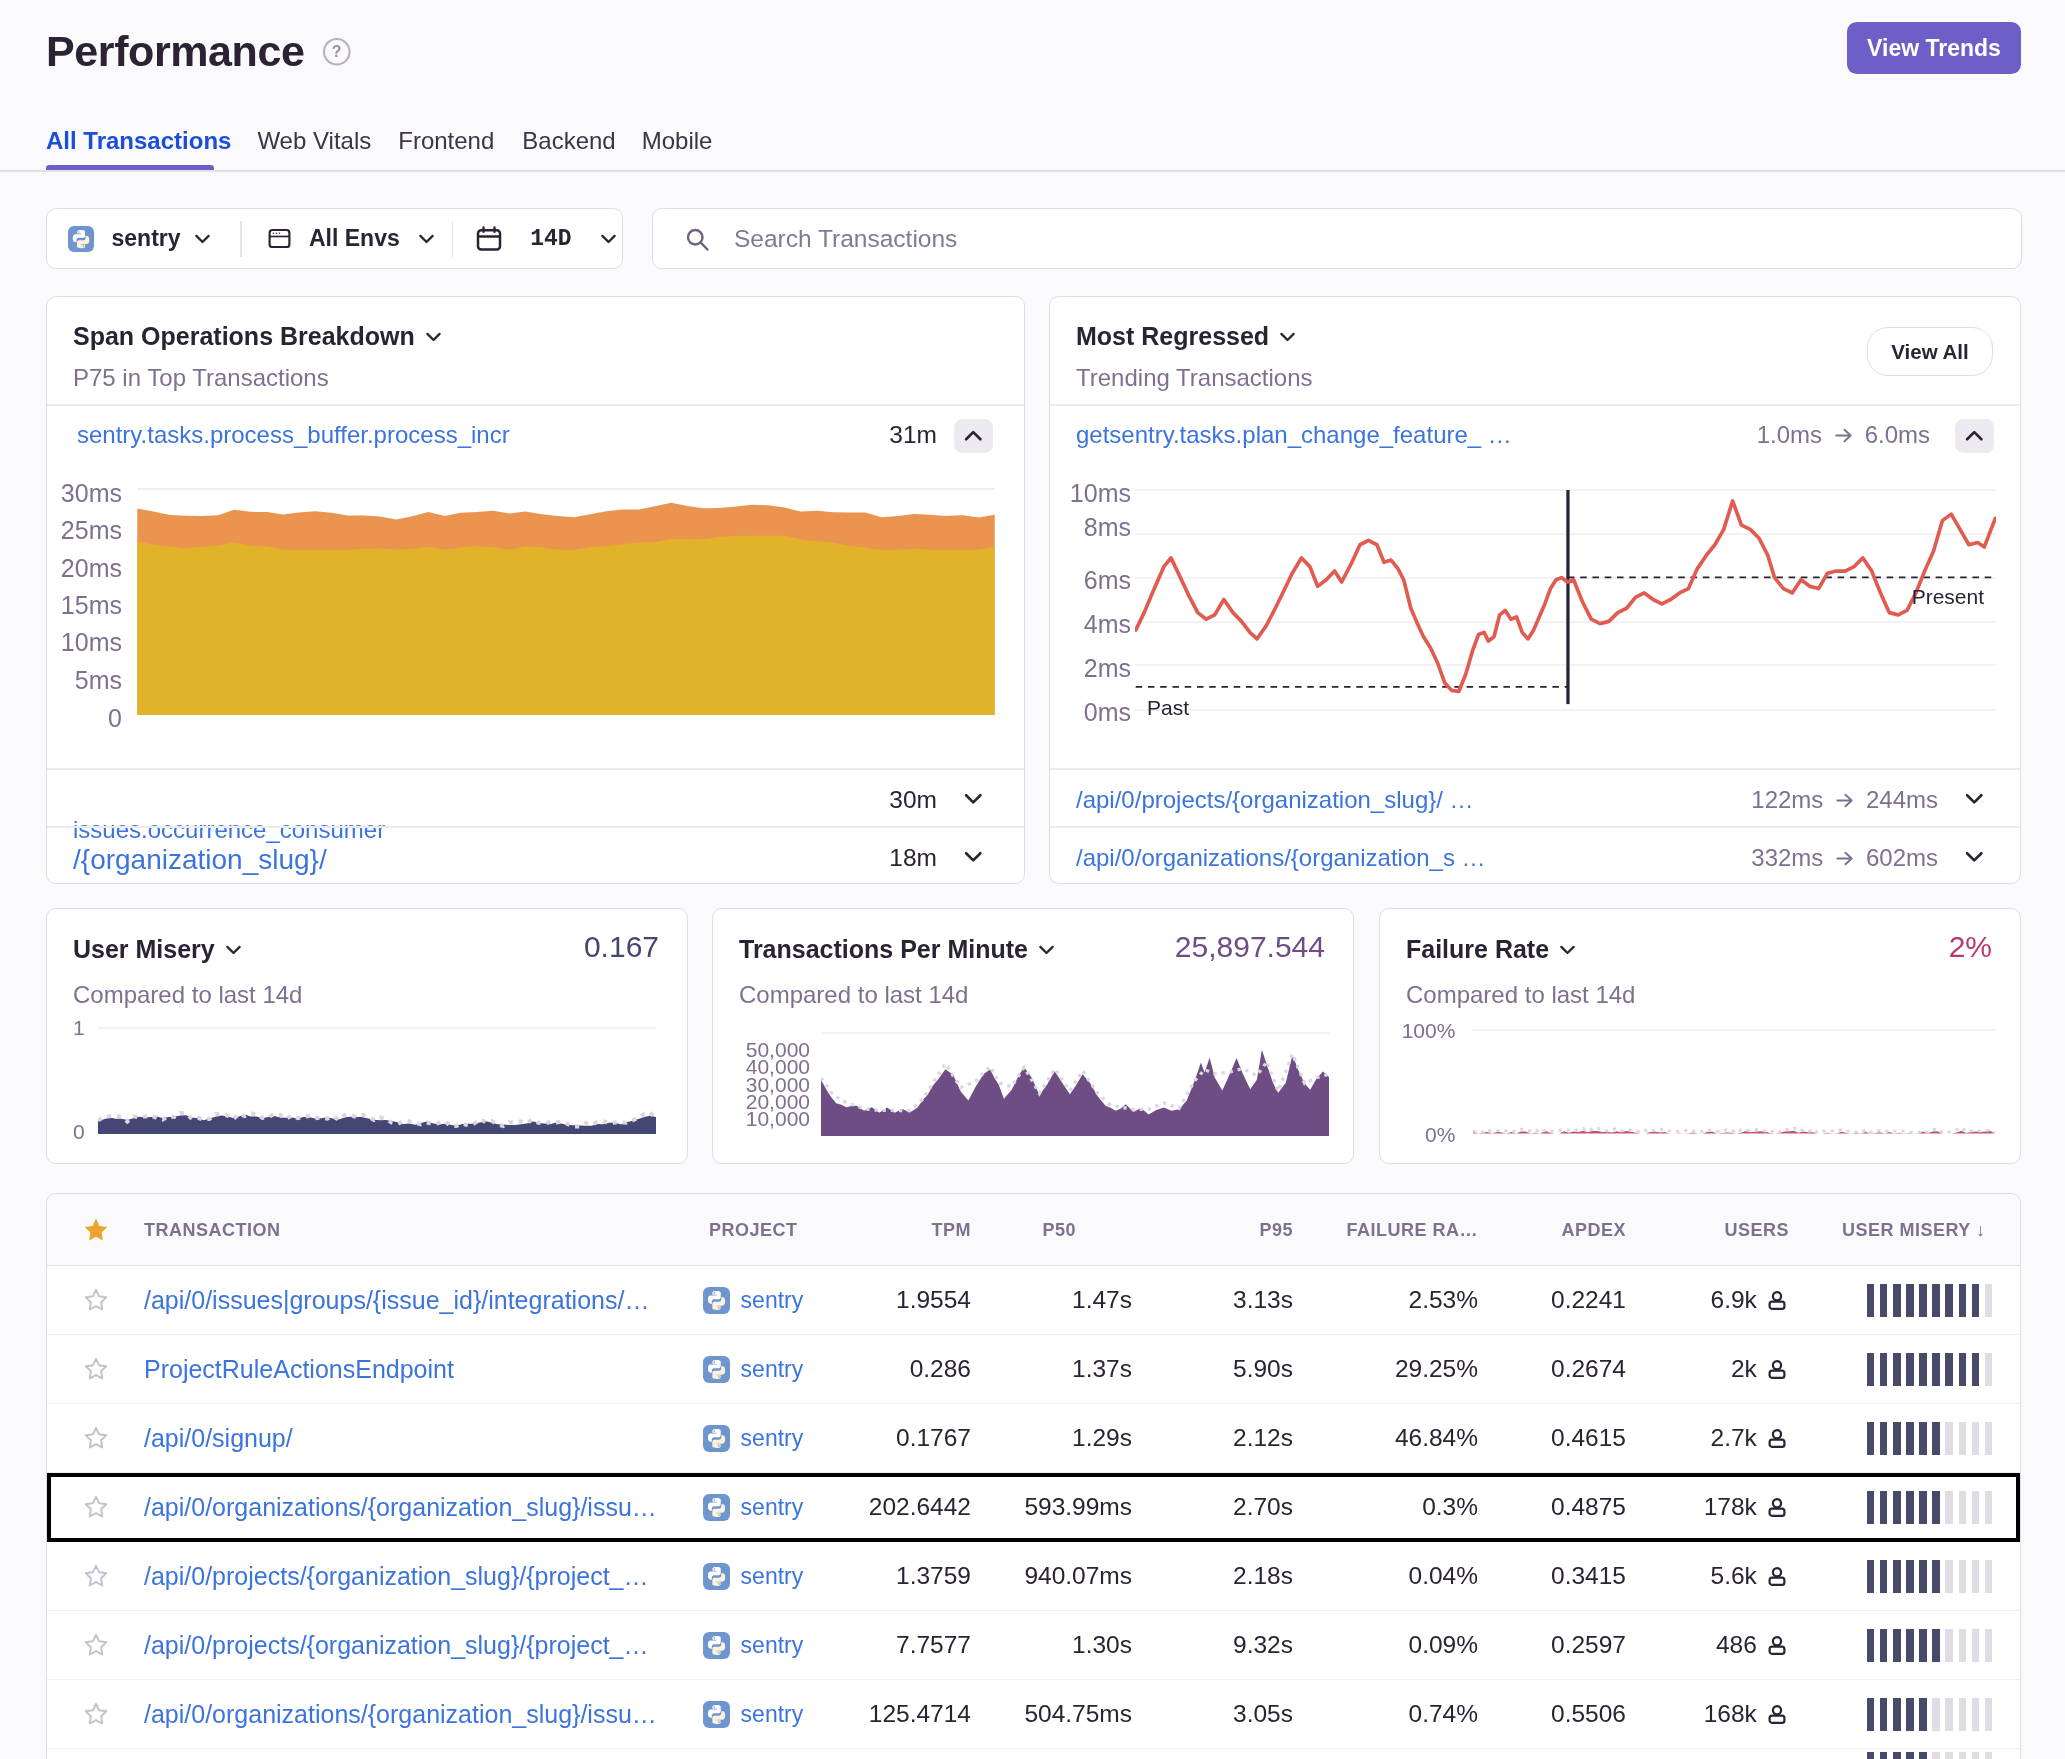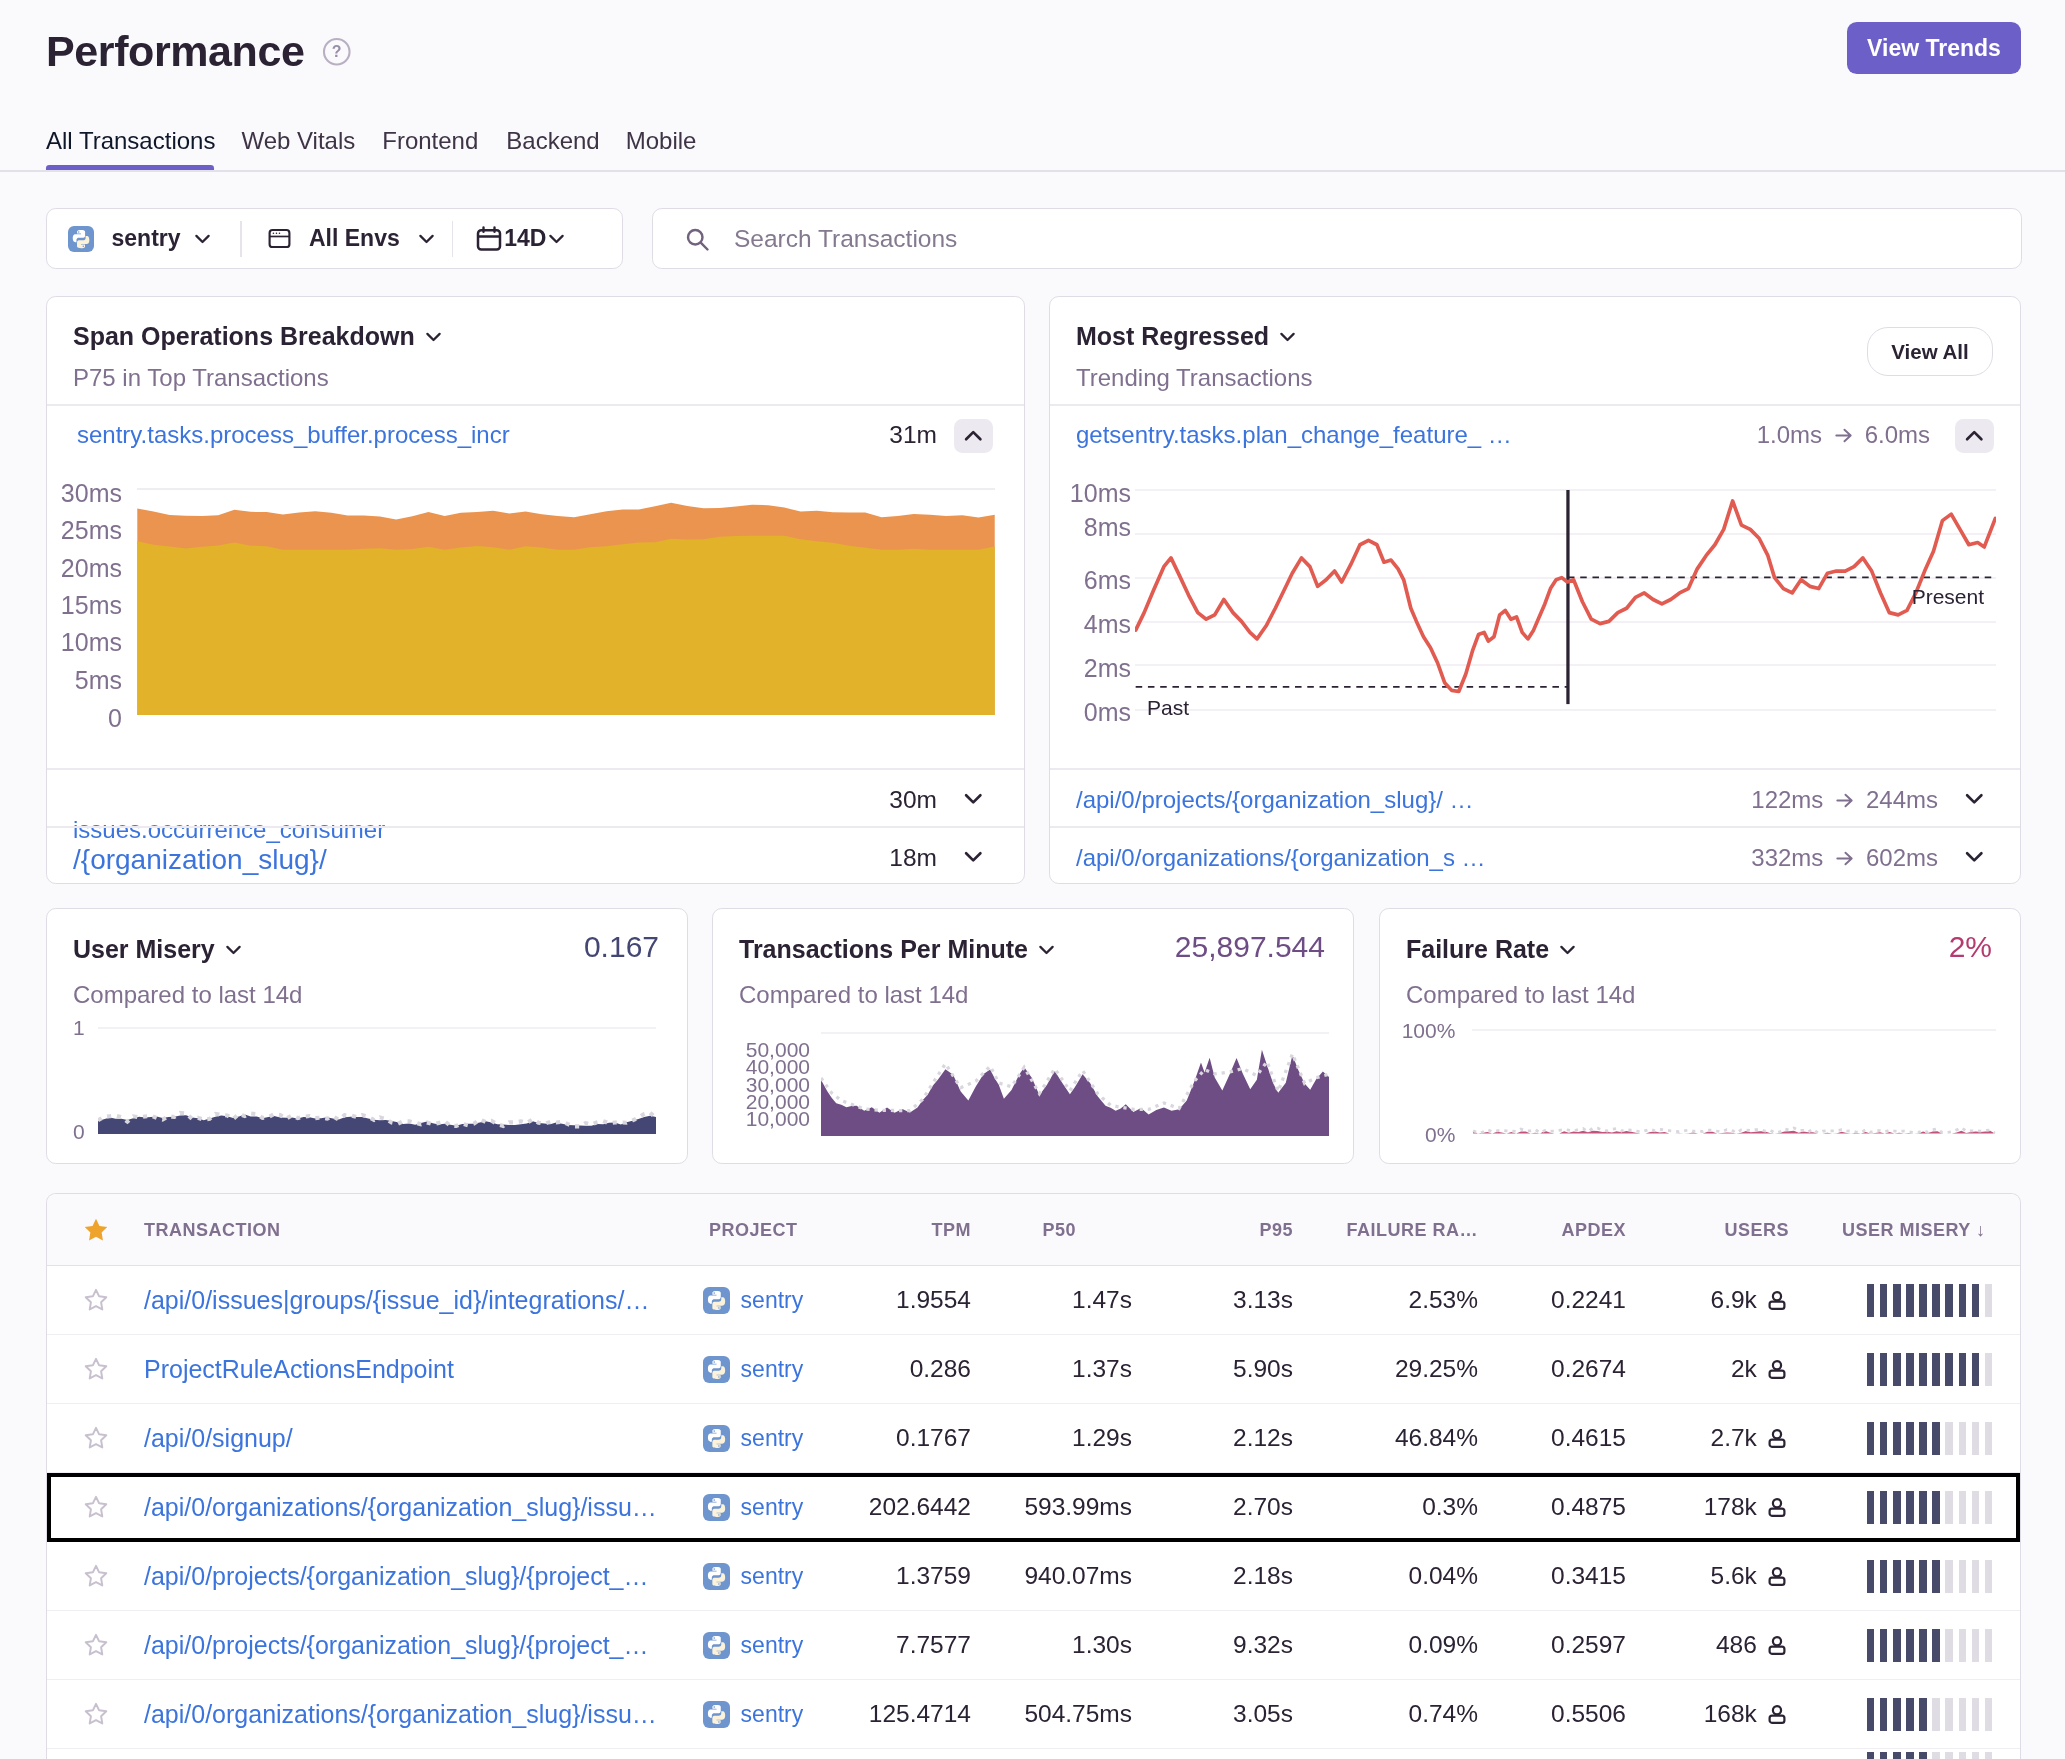--- a/index.html
+++ b/index.html
@@ -3,21 +3,21 @@
 * { margin:0; padding:0; box-sizing:border-box; }
 html,body { width:2065px; height:1759px; background:#FAF9FB; font-family:"Liberation Sans",sans-serif; color:#2B2233; overflow:hidden; position:relative;}
 .abs { position:absolute; }
 a { color:#3C74DD; text-decoration:none; }
 .panel { position:absolute; background:#fff; border:1.6px solid #E0DCE5; border-radius:9.8px; }
 .h1 { position:absolute; left:46px; top:27px; font-size:43px; font-weight:bold; color:#2B2233; letter-spacing:-0.4px;}
 .qmark { position:absolute; left:322px; top:37px; }
 .btn-trends { position:absolute; left:1847px; top:22px; width:174px; height:52px; background:#6C5FC7; border-radius:9.8px; color:#fff; font-size:23px; font-weight:bold; display:flex; align-items:center; justify-content:center; }
 .tabs { position:absolute; top:127px; left:46px; font-size:24px; display:flex; }
 .tabs span { color:#3E3446; }
-.tabs .active { color:#0f172a; }
+.tabs .active { color:#1d4ed8;font-weight:bold; }
 .underline { position:absolute; left:46px; top:165px; width:168px; height:6.5px; background:#6C5FC7; border-radius:3.3px 3.3px 0 0; }
 .hborder { position:absolute; left:0; top:170px; width:2065px; height:1.6px; background:#E4E0E9; }
 .fbar { position:absolute; left:46px; top:208px; width:577px; height:61px; background:#fff; border:1.6px solid #E0DCE5; border-radius:9.8px; display:flex; align-items:center; }
 .fsec { display:flex; align-items:center; height:100%; flex:none; }
 .fdiv { width:1.6px; height:36px; background:#E7E3EB; flex:none; }
 .fbar .lbl { font-weight:bold; font-size:23px; color:#2B2233; white-space:nowrap; }
 .sbar { position:absolute; left:652px; top:208px; width:1370px; height:61px; background:#fff; border:1.6px solid #E0DCE5; border-radius:9.8px; display:flex; align-items:center; }
 .sbar .ph { color:#84798F; font-size:24.5px; margin-left:23px; }
 .card-title { font-weight:bold; font-size:25px; color:#2B2233; display:flex; align-items:center; gap:8.2px; white-space:nowrap;}
 .card-sub { font-size:24px; color:#80708F; white-space:nowrap;}
@@ -87,21 +87,21 @@
         <circle cx="9.3" cy="7.4" r="0.7" fill="#2B2233" stroke="none"></circle>
         <circle cx="12" cy="7.4" r="0.7" fill="#2B2233" stroke="none"></circle>
         <path d="M3.4 10.2h17.2" stroke-width="1.5"></path>
       </svg>
       <span class="lbl">All Envs</span>
       <svg width="21" height="21" viewBox="0 0 24 24" fill="none" stroke="#2B2233" stroke-width="2.6" stroke-linecap="round" stroke-linejoin="round" style="display:block;flex:none">
         <path d="M5 9l7 7 7-7"></path>
       </svg>
     </div>
   <div class="fdiv"></div>
-  <div class="fsec" style="padding-left:21px; gap:0;">
+  <div class="fsec" style="padding-left:21px; gap:26px;font-family:Liberation Mono, monospace;">
       <svg width="30" height="30" viewBox="0 0 24 24" fill="none" stroke="#2B2233" stroke-width="2" stroke-linecap="round" style="display:block;flex:none">
         <rect x="3.2" y="5" width="17.6" height="15.4" rx="2.6"></rect>
         <path d="M7.6 2.8v3.4M16.4 2.8v3.4M3.6 10h16.8" stroke-width="1.9"></path>
       </svg>
       <span class="lbl">14D</span>
       <svg width="21" height="21" viewBox="0 0 24 24" fill="none" stroke="#2B2233" stroke-width="2.6" stroke-linecap="round" stroke-linejoin="round" style="display:block;flex:none">
         <path d="M5 9l7 7 7-7"></path>
       </svg>
     </div>
 </div>

